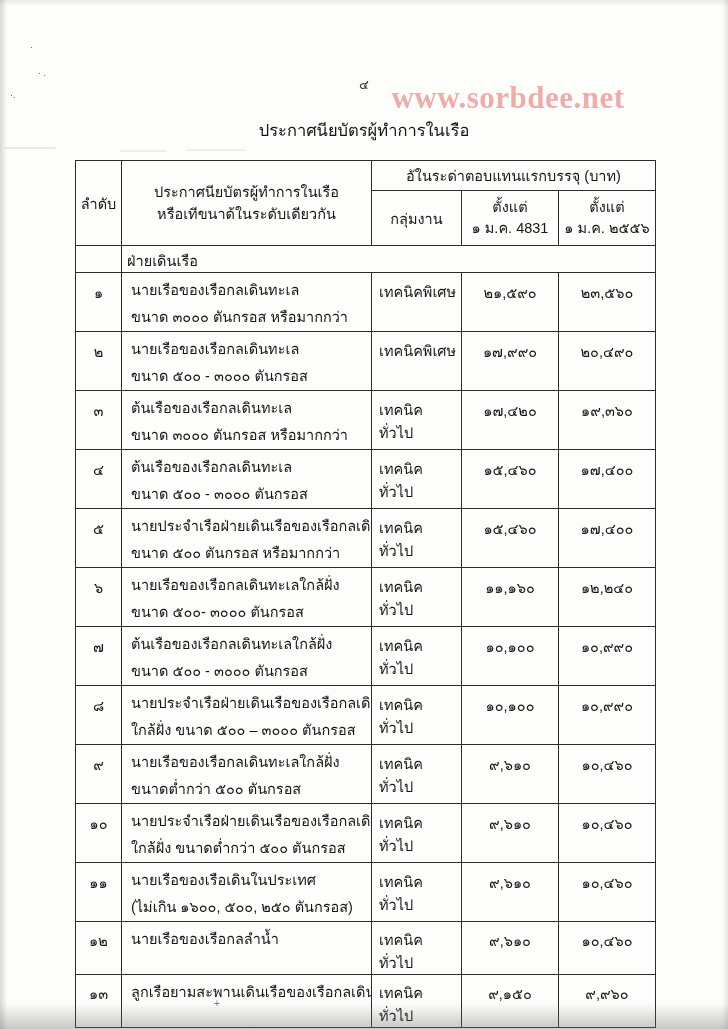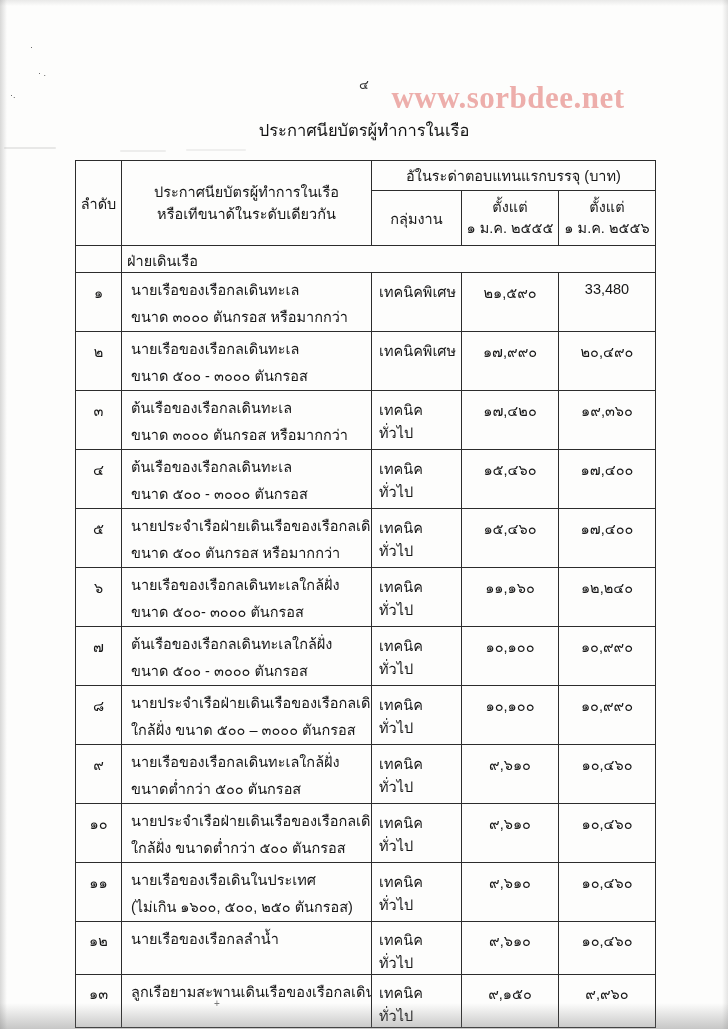--- a/index.html
+++ b/index.html
@@ -99,21 +99,21 @@
         <th rowspan="2" class="h-center h-twoline">
           <div>ประกาศนียบัตรผู้ทำการในเรือ</div>
           <div>หรือเทีขนาด้ในระดับเดียวกัน</div>
         </th>
         <th colspan="3" class="h-center">อัในระด่าตอบแทนแรกบรรจุ (บาท)</th>
       </tr>
       <tr class="tier2">
         <th class="h-center">กลุ่มงาน</th>
         <th class="h-center h-sub">
           <div>ตั้งแต่</div>
-          <div>๑ ม.ค. ๒๕๕๕</div>
+          <div>๑ ม.ค. 4831</div>
         </th>
         <th class="h-center h-sub">
           <div>ตั้งแต่</div>
           <div>๑ ม.ค. ๒๕๕๖</div>
         </th>
       </tr>
     </thead>
     <tbody>
       <tr class="section-row">
         <td></td>
@@ -123,21 +123,21 @@
       </tr>
 
     <tr class="row-tall">
           <td class="cell-no">๑</td>
           <td class="cell-cert">
             <div class="l">นายเรือของเรือกลเดินทะเล</div>
             <div class="l">ขนาด ๓๐๐๐ ตันกรอส หรือมากกว่า</div>
           </td>
           <td class="cell-group">เทคนิคพิเศษ</td>
           <td class="cell-rate">๒๑,๕๙๐</td>
-          <td class="cell-rate">33,480</td>
+          <td class="cell-rate">๒๓,๕๖๐</td>
         </tr>
         <tr class="row-tall">
           <td class="cell-no">๒</td>
           <td class="cell-cert">
             <div class="l">นายเรือของเรือกลเดินทะเล</div>
             <div class="l">ขนาด ๕๐๐ - ๓๐๐๐ ตันกรอส</div>
           </td>
           <td class="cell-group">เทคนิคพิเศษ</td>
           <td class="cell-rate">๑๗,๙๙๐</td>
           <td class="cell-rate">๒๐,๔๙๐</td>

